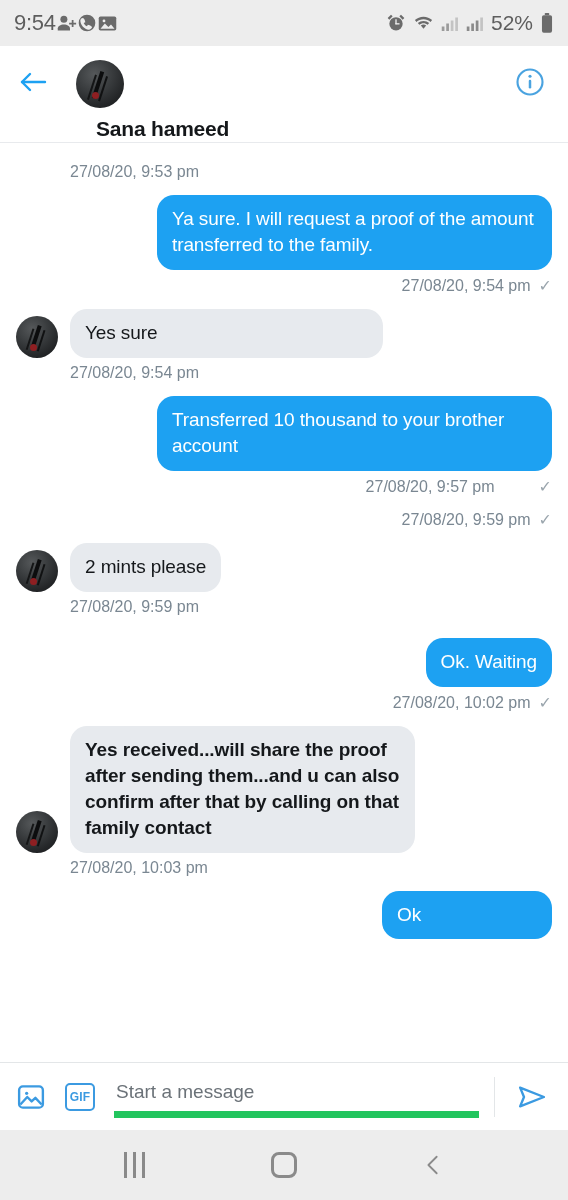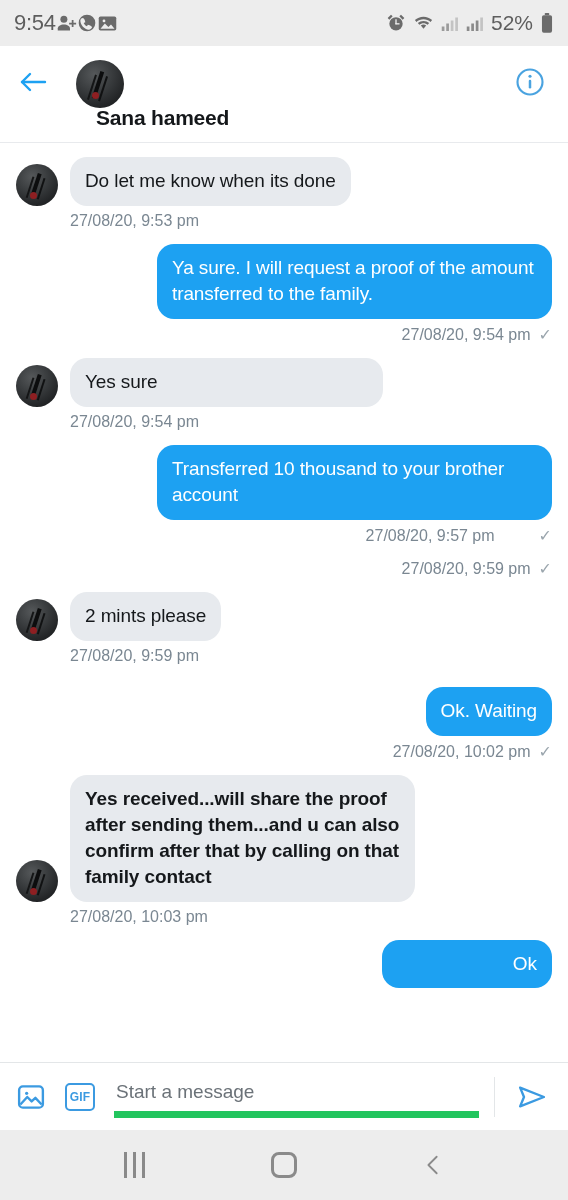--- a/index.html
+++ b/index.html
@@ -30,21 +30,21 @@
     padding:0 18px;
   }
   .hdr-row { display:flex; align-items:flex-start; padding-top:14px; }
   .back-btn { width:44px; height:44px; display:flex; align-items:center; justify-content:flex-start; cursor:pointer; }
   .hdr-avatar {
     width:48px; height:48px; border-radius:50%; margin-left:14px; flex:0 0 48px;
     overflow:hidden; position:relative;
   }
   .info-btn { margin-left:auto; width:40px; height:44px; display:flex; align-items:center; justify-content:center; cursor:pointer; }
   .hdr-name {
-    position:absolute; left:96px; top:60px;
+    position:absolute; left:96px; top:71px;
     font-size:21px; font-weight:bold; color:#14171a; letter-spacing:-0.2px;
   }
 
   
   .av-art { position:absolute; inset:0; background:
       radial-gradient(circle at 38% 30%, #55585a 0%, #3a3d3f 38%, #232527 72%, #17181a 100%); }
   .av-art::after {
     content:""; position:absolute; left:42%; top:22%;
     width:4px; height:58%; background:#0c0d0e;
     transform:rotate(18deg); box-shadow:6px 2px 0 -1px #101112, -5px 4px 0 -1px #141516;
@@ -74,21 +74,20 @@
   }
   .in-stamp { margin-left:54px; }
   .out-stamp { justify-content:flex-end; margin-right:0; }
   .tick { color:#9aa5ad; }
 
   .partial-wrap { display:flex; justify-content:flex-end; }
   .partial {
     background:#1da1f2; color:#fff; border-radius:17px;
     padding:11px 15px; font-size:19px; line-height:26px;
     min-width:170px;
-    text-align:right;
   }
 
   
   .composer {
     flex:0 0 68px; background:#fff; border-top:1px solid #e3e6e8;
     display:flex; align-items:center; padding:8px 14px; gap:15px;
     position:relative; z-index:5;
   }
   .comp-icon { width:34px; height:34px; display:flex; align-items:center; justify-content:center; cursor:pointer; }
   .gif-box {
@@ -206,29 +205,20 @@
           <circle cx="12" cy="7.4" r="1.25" fill="#4aa3e0"></circle>
           <rect x="11" y="10.2" width="2" height="7" rx="1" fill="#4aa3e0"></rect>
         </svg>
       </div>
     </div>
     <div class="hdr-name">Sana hameed</div>
   </div>
 
   <div class="thread">
 
-    <div class="msg in">
-      <div class="m-avatar">
-        <div class="av-art"></div>
-        <div class="av-dot"></div>
-      </div>
-      <div class="m-col">
-        <div class="bubble">Do let me know when its done</div>
-      </div>
-    </div>
     <div class="stamp in-stamp">
       <span>27/08/20, 9:53 pm</span>
     </div>
 
     <div class="msg out">
       <div class="m-col">
         <div class="bubble">Ya sure. I will request a proof of the amount transferred to the family.</div>
       </div>
     </div>
     <div class="stamp out-stamp" style="justify-content:flex-end;">

